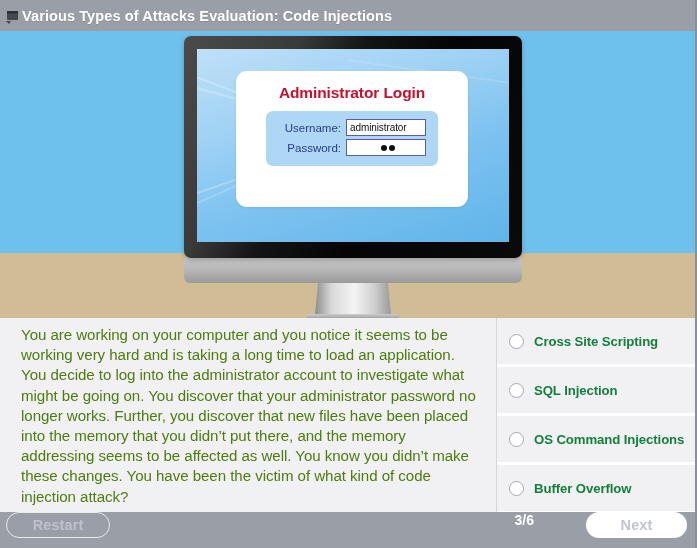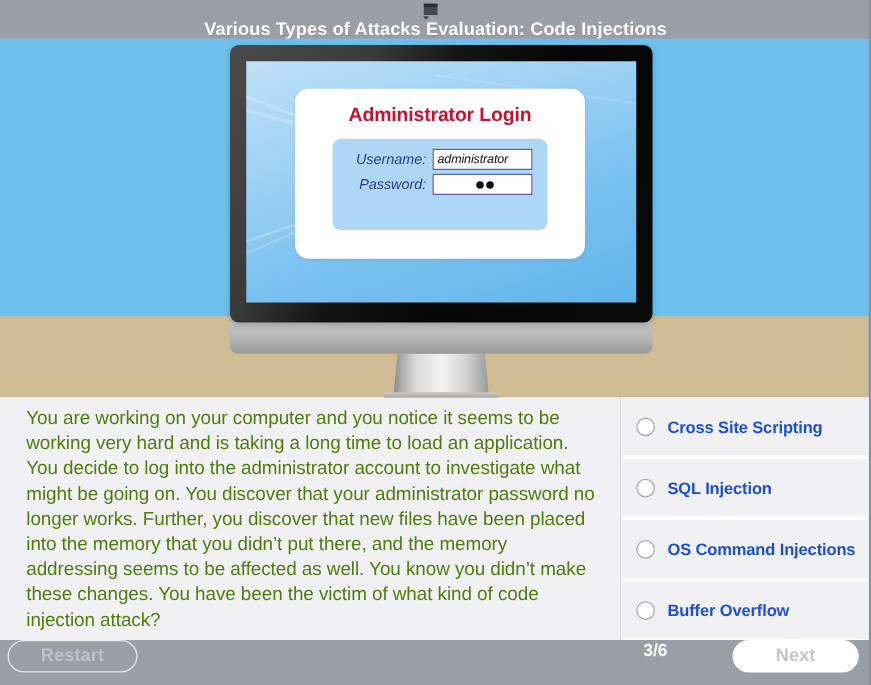--- a/index.html
+++ b/index.html
@@ -22,22 +22,21 @@
   }
 
   
   #titlebar {
     position: absolute;
     left: 0; top: 0;
     width: 697px; height: 31px;
     background: #9a9ea6;
     display: flex;
     align-items: center;
-    padding-left: 0;
-    flex-direction: column;
+    padding-left: 12px;
   }
   #titlebar-icon {
     width: 14px; height: 16px;
     position: relative;
     flex: 0 0 auto;
     margin-right: 2px;
     margin-left: -6px;
   }
   #titlebar-icon svg { display: block; }
   #titlebar-text {
@@ -117,22 +116,21 @@
     color: #c8102e;
     font-size: 15.5px;
     font-weight: bold;
     padding-top: 13px;
     letter-spacing: -0.1px;
   }
   #login-fields {
     margin: 9px 30px 0 30px;
     background: #aed6f5;
     border-radius: 7px;
-    padding: 8px 0 28px 0;
-    font-style: italic;
+    padding: 8px 0 10px 0;
   }
   .field-row {
     display: flex;
     align-items: center;
     justify-content: flex-start;
     margin: 0 0 3px 12px;
   }
   .field-row:last-child { margin-bottom: 0; }
   .field-label {
     color: #2a3c87;
@@ -229,21 +227,21 @@
   .answer-option:last-child { margin-bottom: 0; }
   .radio {
     width: 15px; height: 15px;
     border-radius: 50%;
     border: 1.5px solid #a8a8ad;
     background: #ffffff;
     flex: 0 0 auto;
     margin-right: 10px;
   }
   .answer-label {
-    color: #1d4ed8;
+    color: #15803d;
     font-size: 13.2px;
     font-weight: bold;
     letter-spacing: -0.1px;
     white-space: nowrap;
   }
 
   
   #bottombar {
     position: absolute;
     left: 0; top: 512px;

